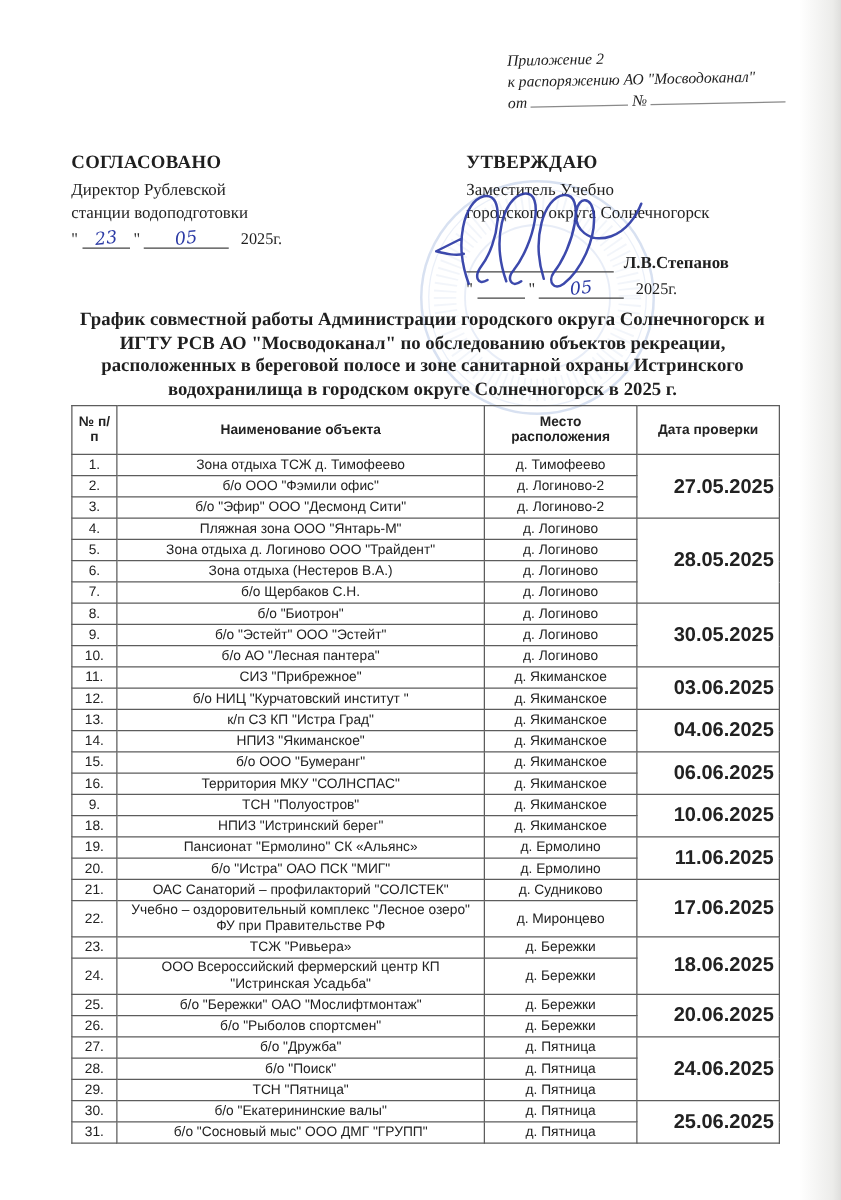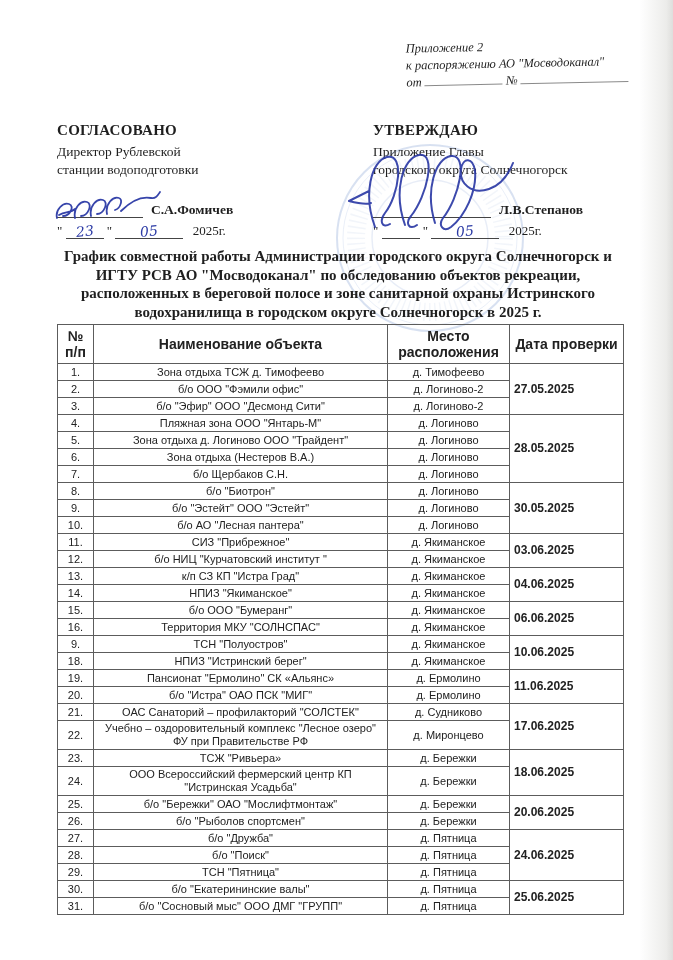--- a/index.html
+++ b/index.html
@@ -39,26 +39,26 @@
     position:absolute; top:247px; left:44px; width:588px;
     text-align:center; font-weight:bold; font-size:15px; line-height:18.6px;
   }
   
   .sched {
     position:absolute; top:324px; left:57px; width:566px;
     border-collapse:collapse; table-layout:fixed;
     font-family:"Liberation Sans", sans-serif; font-size:11px; color:#222;
   }
   .sched th, .sched td { border:1px solid #5c5c5c; padding:1px 4px; }
-  .sched th { font-size:14px; font-weight:bold; text-align:center; height:36px; vertical-align:middle; }
+  .sched th { font-size:11px; font-weight:bold; text-align:center; height:36px; vertical-align:middle; }
   .sched td { height:14px; line-height:13px; vertical-align:middle; }
   .c-num  { text-align:center; }
   .c-name { text-align:center; }
   .c-loc  { text-align:center; }
-  .c-date { text-align:left; font-weight:bold; font-size:12px; }
+  .c-date { text-align:right; font-weight:bold; font-size:16px; }
   .col-num{width:36px;} .col-name{width:294px;} .col-loc{width:122px;} .col-date{width:114px;}
 </style>
 </head>
 <body>
 
 <div class="page">
 
   <svg class="stamp" width="200" height="200" viewBox="0 0 200 200">
     <circle cx="100" cy="100" r="93" fill="none" stroke="#7d9bd1" stroke-opacity="0.30" stroke-width="2"></circle>
     <circle cx="100" cy="100" r="87" fill="none" stroke="#7d9bd1" stroke-opacity="0.16" stroke-width="1"></circle>
@@ -74,40 +74,32 @@
       <span class="blankline bl1"></span>
       <span>№</span>
       <span class="blankline bl2"></span>
     </div>
   </div>
 
   <div class="agreed">
     <div class="ap-head">СОГЛАСОВАНО</div>
     <div class="pos-line">Директор Рублевской</div>
     <div class="pos-line">станции водоподготовки</div>
-    <div class="sig-row">
-      <span class="sig-line">
-        <svg class="sig-svg-small" width="108" height="34" viewBox="0 0 108 34">
-          <path d="M6,26 C12,22 18,24 22,20 M4,29 C2,21 10,13 16,15 C22,17 17,27 10,27 M22,29 C20,19 28,11 34,13 C40,15 35,27 28,27 M38,27 C36,17 44,9 50,11 C56,13 51,25 44,25 M54,25 C52,15 60,7 66,9 C70,10 68,19 62,21 M68,22 C78,12 88,7 98,9 C103,10 105,6 107,3" fill="none" stroke="#2b3aa5" stroke-width="1.8" stroke-linecap="round" opacity="0.95"></path>
-        </svg>
-      </span>
-      <span class="sig-name">С.А.Фомичев</span>
-    </div>
     <div class="date-row">
       <span>"</span>
       <span class="blank day"><span class="hand">23</span></span>
       <span>"</span>
       <span class="blank month"><span class="hand">05</span></span>
       <span class="yr">2025г.</span>
     </div>
   </div>
 
   <div class="approved">
     <div class="ap-head">УТВЕРЖДАЮ</div>
-    <div class="pos-line">Приложение Главы</div>
+    <div class="pos-line">Заместитель Учебно</div>
     <div class="pos-line">городского округа Солнечногорск</div>
     <div class="sig-row">
       <span class="sig-line">
         <svg class="sig-svg-big" width="188" height="96" viewBox="0 0 188 96">
           <path d="M8,58 L28,48 M8,58 C16,60 24,62 30,60 M34,84 C22,52 30,18 46,14 C64,10 58,52 44,70 C38,78 41,86 49,81 M64,82 C52,48 62,15 78,12 C96,9 86,53 70,73 C64,80 68,88 76,82 M94,80 C84,48 94,15 110,13 C128,11 118,55 102,75 C97,82 102,90 110,84 C124,73 136,48 134,28 C132,14 122,14 120,26 C118,40 130,52 148,46 C160,42 168,30 172,20" fill="none" stroke="#2b3aa5" stroke-width="2" stroke-linecap="round" opacity="0.92"></path>
         </svg>
       </span>
       <span class="sig-name">Л.В.Степанов</span>
     </div>
     <div class="date-row">

